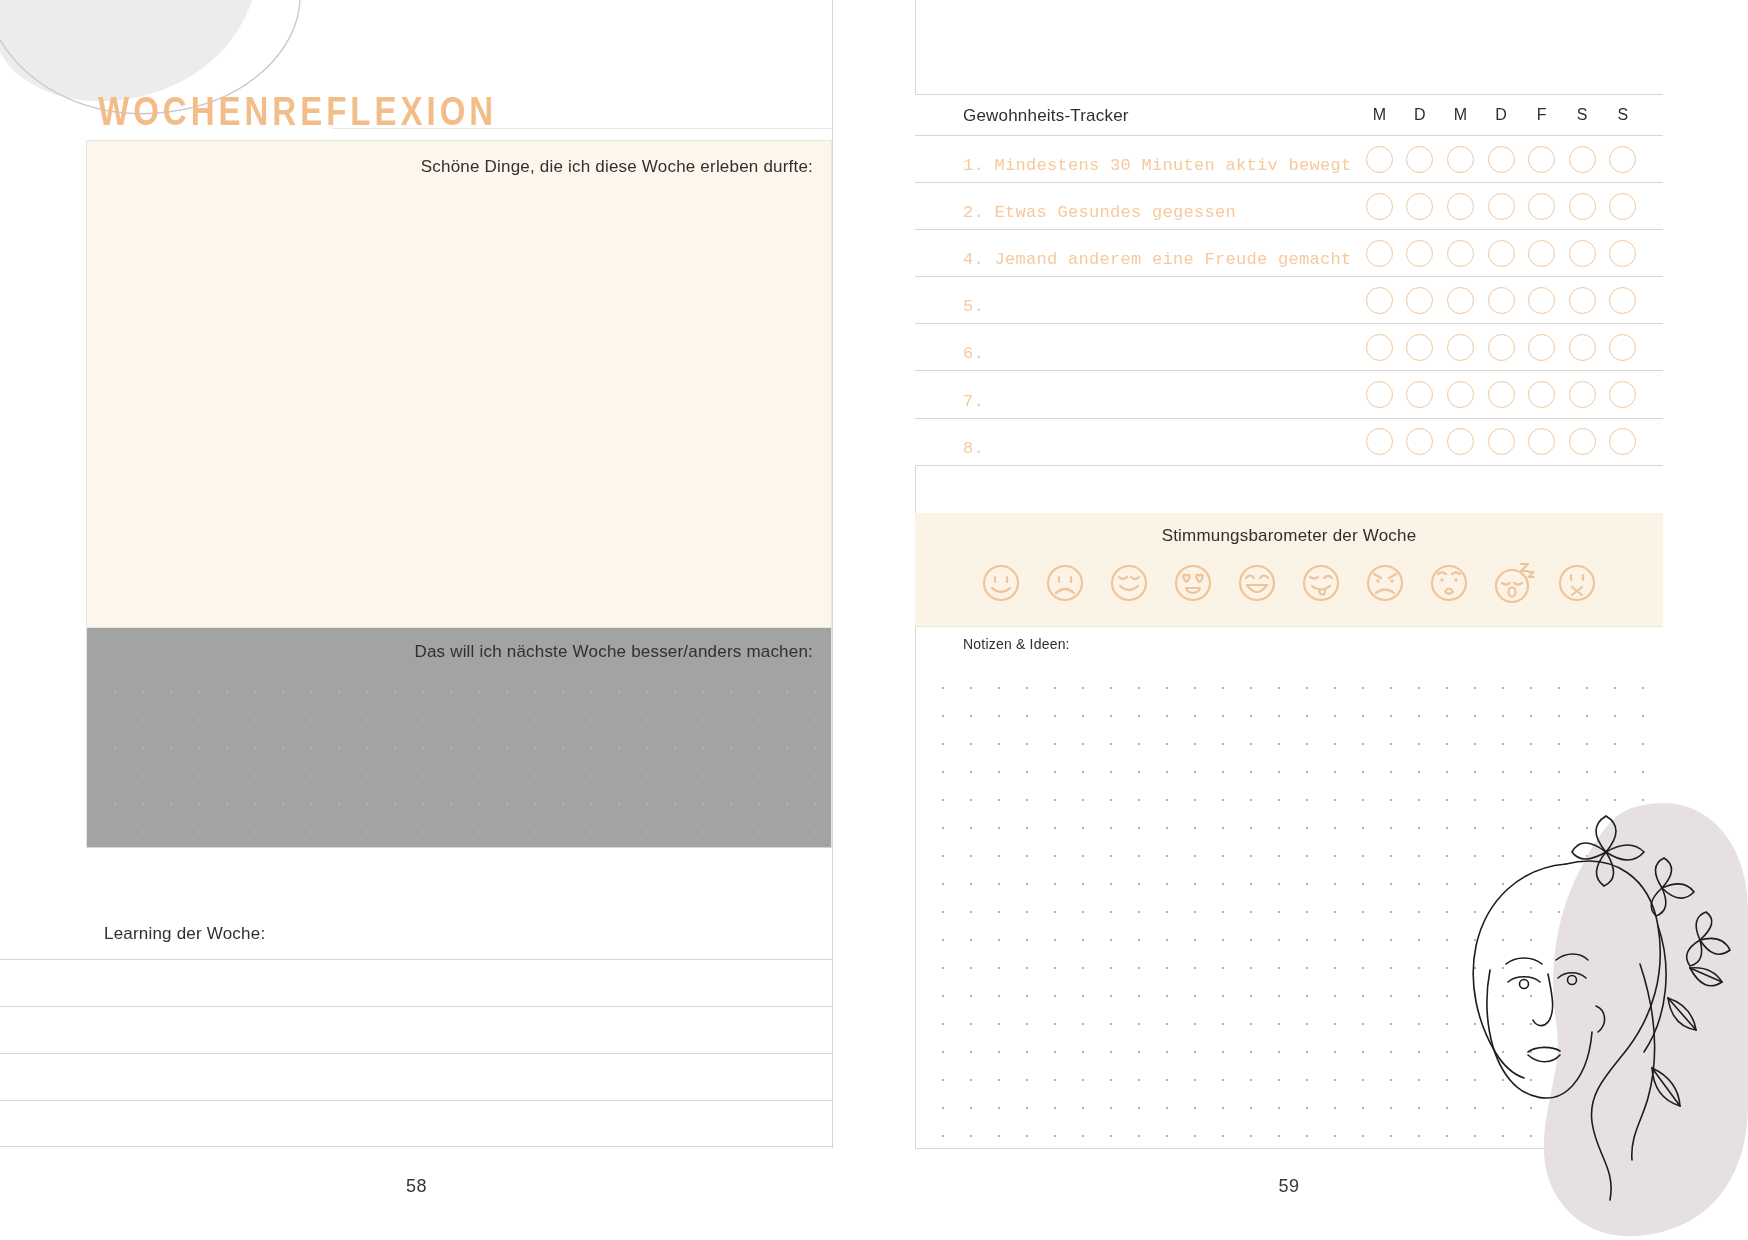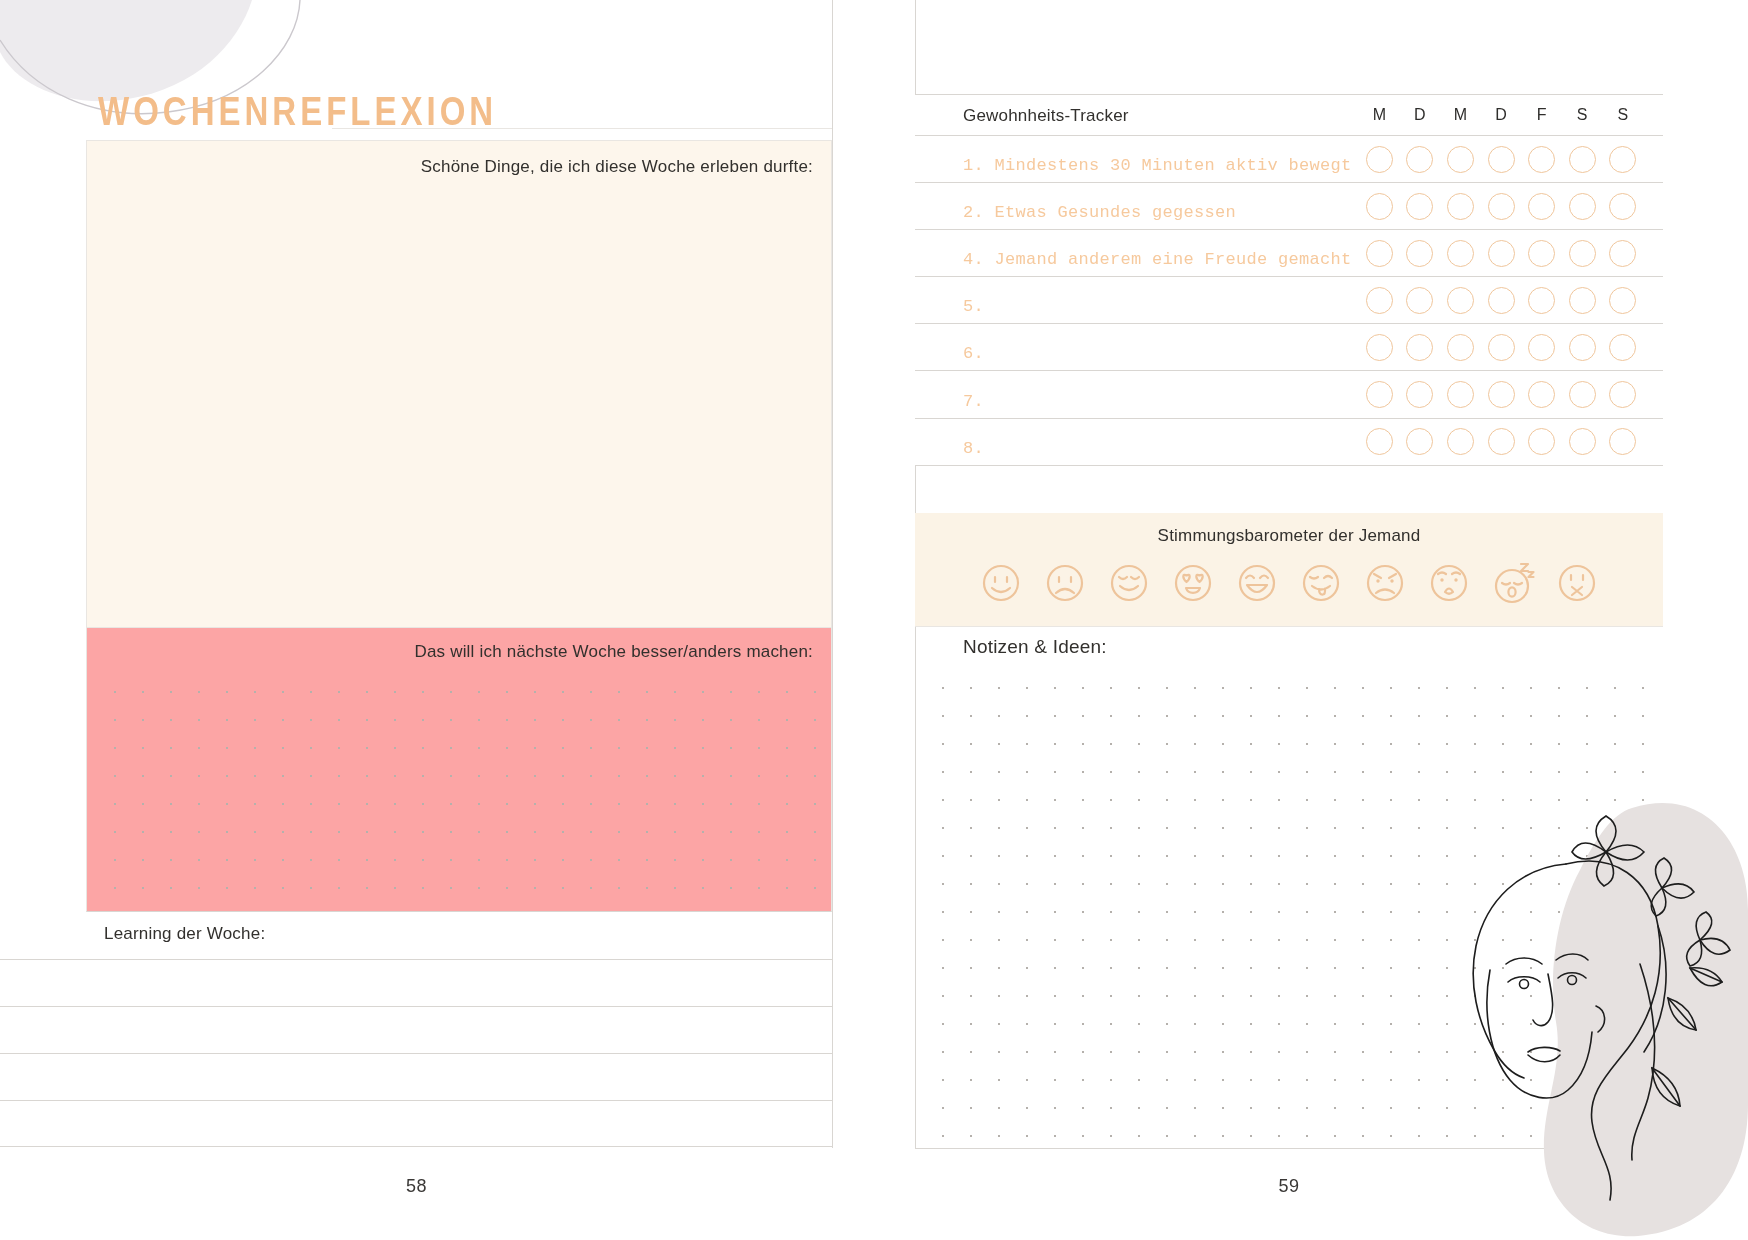--- a/index.html
+++ b/index.html
@@ -22,22 +22,22 @@
   .corner-deco{position:absolute;left:0;top:0;z-index:0;}
 
   
   .page-title{position:absolute;left:98px;top:88px;font-size:33px;font-weight:bold;
     color:var(--title_accent);letter-spacing:4px;text-transform:uppercase;
     transform:scaleY(1.22);transform-origin:left top;z-index:1;}
   .title-underline{position:absolute;left:332px;top:128px;width:501px;height:1px;background:var(--line_light);}
   .box1{position:absolute;left:86px;top:140px;width:746px;height:488px;
     background:var(--cream_box);border:1px solid var(--line_light);z-index:1;}
   .box-label{display:block;padding:16px 18px 0 18px;font-size:17px;letter-spacing:.2px;color:var(--ink);text-align:right;}
-  .box2{position:absolute;left:86px;top:628px;width:746px;height:284px;
-    background:#fca5a5;border-left:1px solid var(--line_light);border-right:1px solid var(--line_light);
+  .box2{position:absolute;left:86px;top:628px;width:746px;height:220px;
+    background:#a3a3a3;border-left:1px solid var(--line_light);border-right:1px solid var(--line_light);
     border-bottom:1px solid var(--line);z-index:1;}
   .dot-grid{background-image:radial-gradient(circle,var(--dot) 1.2px,transparent 1.5px);
     background-size:28px 28px;}
   .box2-dots{position:absolute;left:14px;right:4px;top:50px;bottom:8px;}
   .learning-label{position:absolute;left:104px;top:912px;height:47px;line-height:44px;
     font-size:17px;letter-spacing:.2px;z-index:1;}
   .rule{position:absolute;left:0;width:833px;height:1px;background:var(--line);}
   .page-num{position:absolute;text-align:center;font-size:18px;color:#3a3836;letter-spacing:.5px;z-index:3;}
   .page-num.left{left:0;width:833px;top:1176px;}
   .page-num.right{left:915px;width:748px;top:1176px;text-align:center;}
@@ -59,21 +59,21 @@
 
   
   .mood-box{position:absolute;left:915px;top:513px;width:748px;height:114px;
     background:var(--mood_box);border-bottom:1px solid var(--line_light);}
   .mood-title{display:block;text-align:center;padding-top:13px;font-size:17px;letter-spacing:.2px;}
   .mood-row{position:absolute;left:0;right:0;top:48px;display:flex;justify-content:center;gap:20px;}
   .mood{width:44px;height:44px;color:var(--emoji_outline);}
   .mood svg{width:44px;height:44px;display:block;}
 
   
-  .notes-label{position:absolute;left:963px;top:636px;font-size:19px;letter-spacing:.2px;z-index:1;}
+  .notes-label{position:absolute;left:963px;top:636px;font-size:14px;letter-spacing:.2px;z-index:1;}
   .notes-dots{position:absolute;left:929px;top:674px;width:726px;height:470px;z-index:0;}
   .notes-bottom-rule{position:absolute;left:915px;top:1148px;width:748px;height:1px;background:var(--line);}
 
   
   .face-art{position:absolute;left:1400px;top:768px;z-index:2;}
 </style>
 </head>
 <body>
 
 <div class="spread">
@@ -299,21 +299,21 @@
             <span class="circle"></span>
           </div>
           <div class="cell">
             <span class="circle"></span>
           </div>
         </div>
       </div>
     </div>
 
   <div class="mood-box">
-    <span class="mood-title">Stimmungsbarometer der Jemand</span>
+    <span class="mood-title">Stimmungsbarometer der Woche</span>
     <div class="mood-row">
         <div class="mood">
           <svg viewBox="0 0 44 44">
             <circle fill="none" stroke="currentColor" stroke-width="2.2" stroke-linecap="round" stroke-linejoin="round" cx="22" cy="22" r="17"></circle>
             <path fill="none" stroke="currentColor" stroke-width="2.2" stroke-linecap="round" stroke-linejoin="round" d="M16,16 V21 M28,16 V21 M13,27 Q22,35 31,27"></path>
           </svg>
         </div>
         <div class="mood">
           <svg viewBox="0 0 44 44">
             <circle fill="none" stroke="currentColor" stroke-width="2.2" stroke-linecap="round" stroke-linejoin="round" cx="22" cy="22" r="17"></circle>

